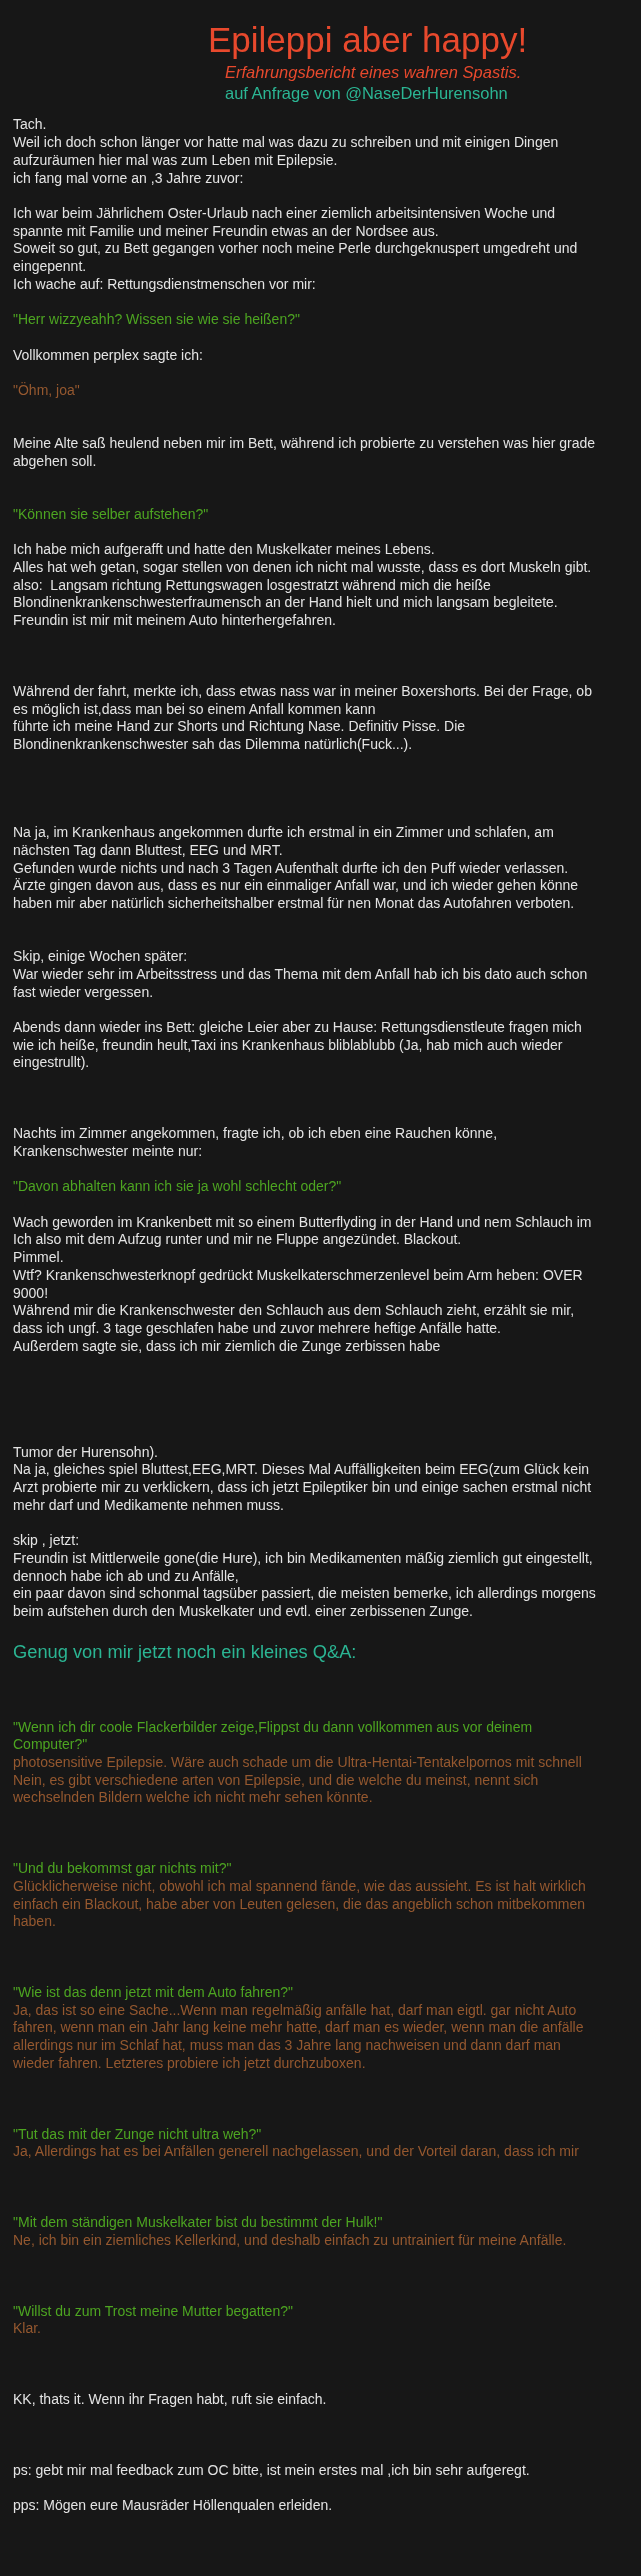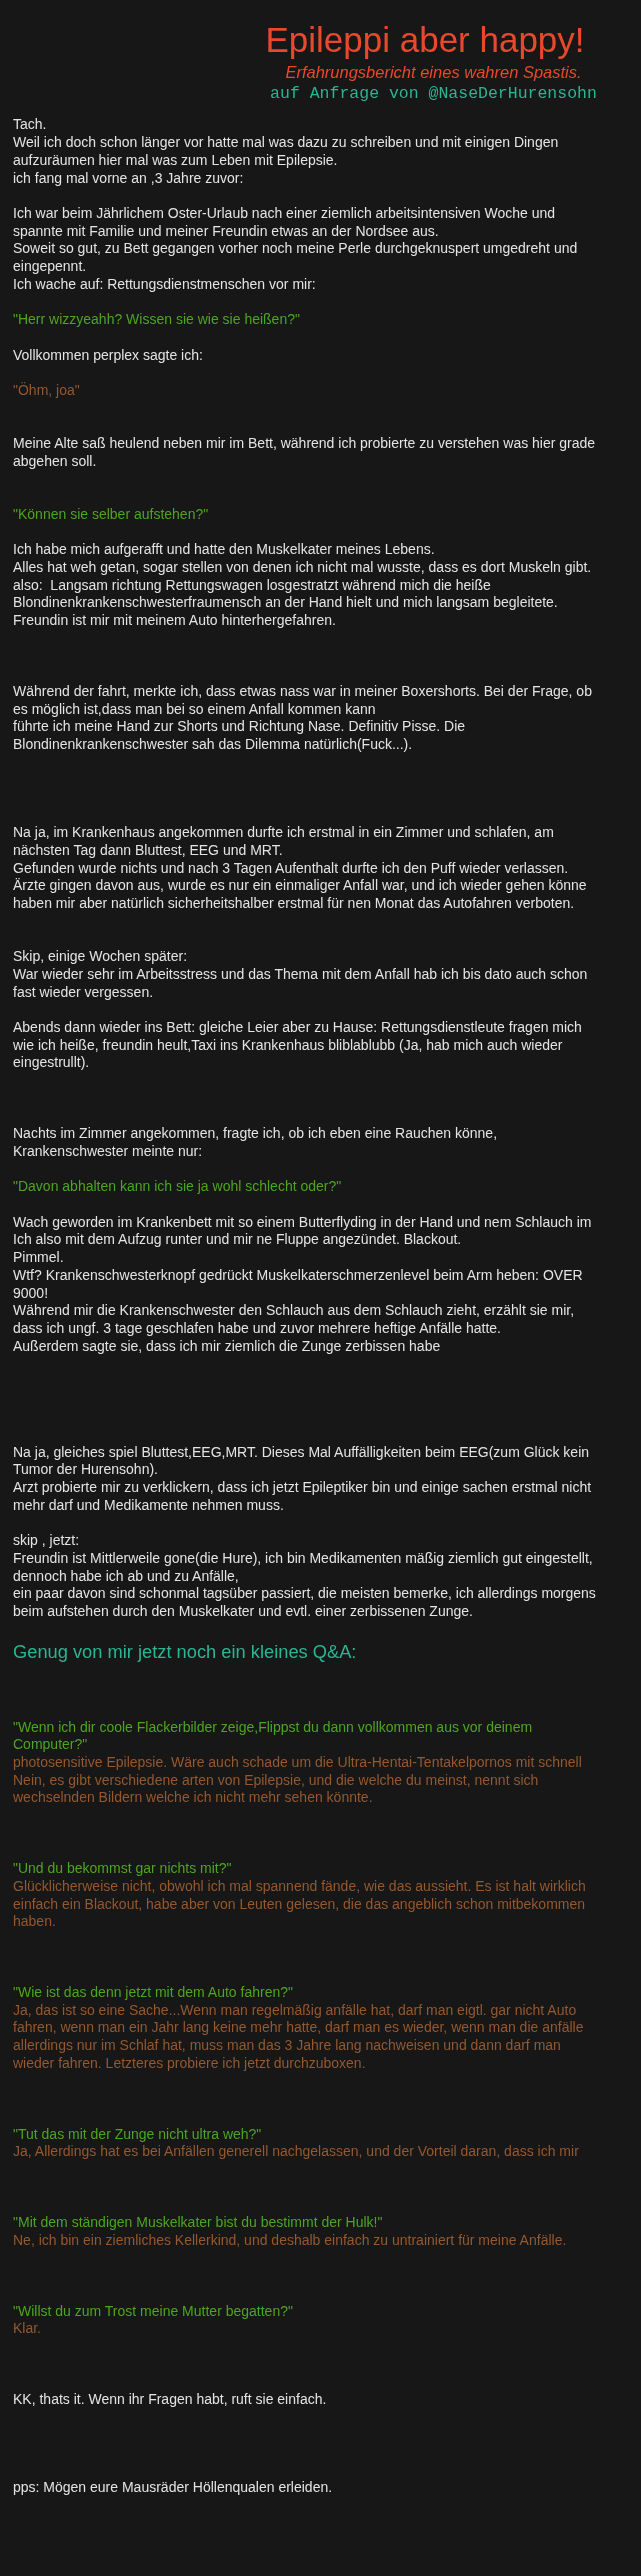--- a/index.html
+++ b/index.html
@@ -17,42 +17,40 @@
     background: var(--background);
   }
   body {
     width: 642px;
     min-height: 2576px;
     font-family: "Liberation Sans", "DejaVu Sans", sans-serif;
     color: var(--body-text);
   }
   .page-header {
     padding-top: 18.3px;
-    text-align: center;
   }
   .page-title {
     margin: 0 0 0 208px;
     font-size: 35px;
     line-height: 44px;
     font-weight: 400;
     color: var(--title-red);
   }
   .page-subtitle {
     margin-left: 225px;
     font-size: 16.5px;
     line-height: 21px;
     color: var(--title-red);
     font-style: italic;
   }
   .page-byline {
     margin-left: 225px;
     font-size: 16.5px;
     line-height: 21px;
     color: var(--accent-teal);
-    font-family: Liberation Mono, monospace;
   }
   .story-content {
     padding: 12.2px 12.2px 27px 13px;
   }
   .line {
     min-height: 17.7px;
     line-height: 17.7px;
     font-size: 14px;
     color: var(--body-text);
     white-space: pre-wrap;
@@ -113,21 +111,21 @@
     <div class="line">es möglich ist,dass man bei so einem Anfall kommen kann</div>
     <div class="line">führte ich meine Hand zur Shorts und Richtung Nase. Definitiv Pisse. Die</div>
     <div class="line">Blondinenkrankenschwester sah das Dilemma natürlich(Fuck...).</div>
     <div class="line"></div>
     <div class="line"></div>
     <div class="line"></div>
     <div class="line"></div>
     <div class="line">Na ja, im Krankenhaus angekommen durfte ich erstmal in ein Zimmer und schlafen, am</div>
     <div class="line">nächsten Tag dann Bluttest, EEG und MRT.</div>
     <div class="line">Gefunden wurde nichts und nach 3 Tagen Aufenthalt durfte ich den Puff wieder verlassen.</div>
-    <div class="line">Ärzte gingen davon aus, wurde es nur ein einmaliger Anfall war, und ich wieder gehen könne</div>
+    <div class="line">Ärzte gingen davon aus, dass es nur ein einmaliger Anfall war, und ich wieder gehen könne</div>
     <div class="line">haben mir aber natürlich sicherheitshalber erstmal für nen Monat das Autofahren verboten.</div>
     <div class="line"></div>
     <div class="line"></div>
     <div class="line">Skip, einige Wochen später:</div>
     <div class="line">War wieder sehr im Arbeitsstress und das Thema mit dem Anfall hab ich bis dato auch schon</div>
     <div class="line">fast wieder vergessen.</div>
     <div class="line"></div>
     <div class="line">Abends dann wieder ins Bett: gleiche Leier aber zu Hause: Rettungsdienstleute fragen mich</div>
     <div class="line">wie ich heiße, freundin heult,Taxi ins Krankenhaus bliblablubb (Ja, hab mich auch wieder</div>
     <div class="line">eingestrullt).</div>
@@ -145,22 +143,22 @@
     <div class="line">Wtf? Krankenschwesterknopf gedrückt Muskelkaterschmerzenlevel beim Arm heben: OVER</div>
     <div class="line">9000!</div>
     <div class="line">Während mir die Krankenschwester den Schlauch aus dem Schlauch zieht, erzählt sie mir,</div>
     <div class="line">dass ich ungf. 3 tage geschlafen habe und zuvor mehrere heftige Anfälle hatte.</div>
     <div class="line">Außerdem sagte sie, dass ich mir ziemlich die Zunge zerbissen habe</div>
     <div class="line"></div>
     <div class="line"></div>
     <div class="line"></div>
     <div class="line"></div>
     <div class="line"></div>
+    <div class="line">Tumor der Hurensohn).</div>
     <div class="line">Na ja, gleiches spiel Bluttest,EEG,MRT. Dieses Mal Auffälligkeiten beim EEG(zum Glück kein</div>
-    <div class="line">Tumor der Hurensohn).</div>
     <div class="line">Arzt probierte mir zu verklickern, dass ich jetzt Epileptiker bin und einige sachen erstmal nicht</div>
     <div class="line">mehr darf und Medikamente nehmen muss.</div>
     <div class="line"></div>
     <div class="line">skip , jetzt:</div>
     <div class="line">Freundin ist Mittlerweile gone(die Hure), ich bin Medikamenten mäßig ziemlich gut eingestellt,</div>
     <div class="line">dennoch habe ich ab und zu Anfälle,</div>
     <div class="line">ein paar davon sind schonmal tagsüber passiert, die meisten bemerke, ich allerdings morgens</div>
     <div class="line">beim aufstehen durch den Muskelkater und evtl. einer zerbissenen Zunge.</div>
     <div class="line"></div>
     <div class="line heading">Genug von mir jetzt noch ein kleines Q&amp;A:</div>
@@ -202,16 +200,17 @@
     <div class="line"></div>
     <div class="line quote">"Willst du zum Trost meine Mutter begatten?"</div>
     <div class="line answer">Klar.</div>
     <div class="line"></div>
     <div class="line"></div>
     <div class="line"></div>
     <div class="line">KK, thats it. Wenn ihr Fragen habt, ruft sie einfach.</div>
     <div class="line"></div>
     <div class="line"></div>
     <div class="line"></div>
+    <div class="line">ps: gebt mir mal feedback zum OC bitte, ist mein erstes mal ,ich bin sehr aufgeregt.</div>
     <div class="line"></div>
     <div class="line">pps: Mögen eure Mausräder Höllenqualen erleiden.</div>
   </div>
 
 
 </body></html>

